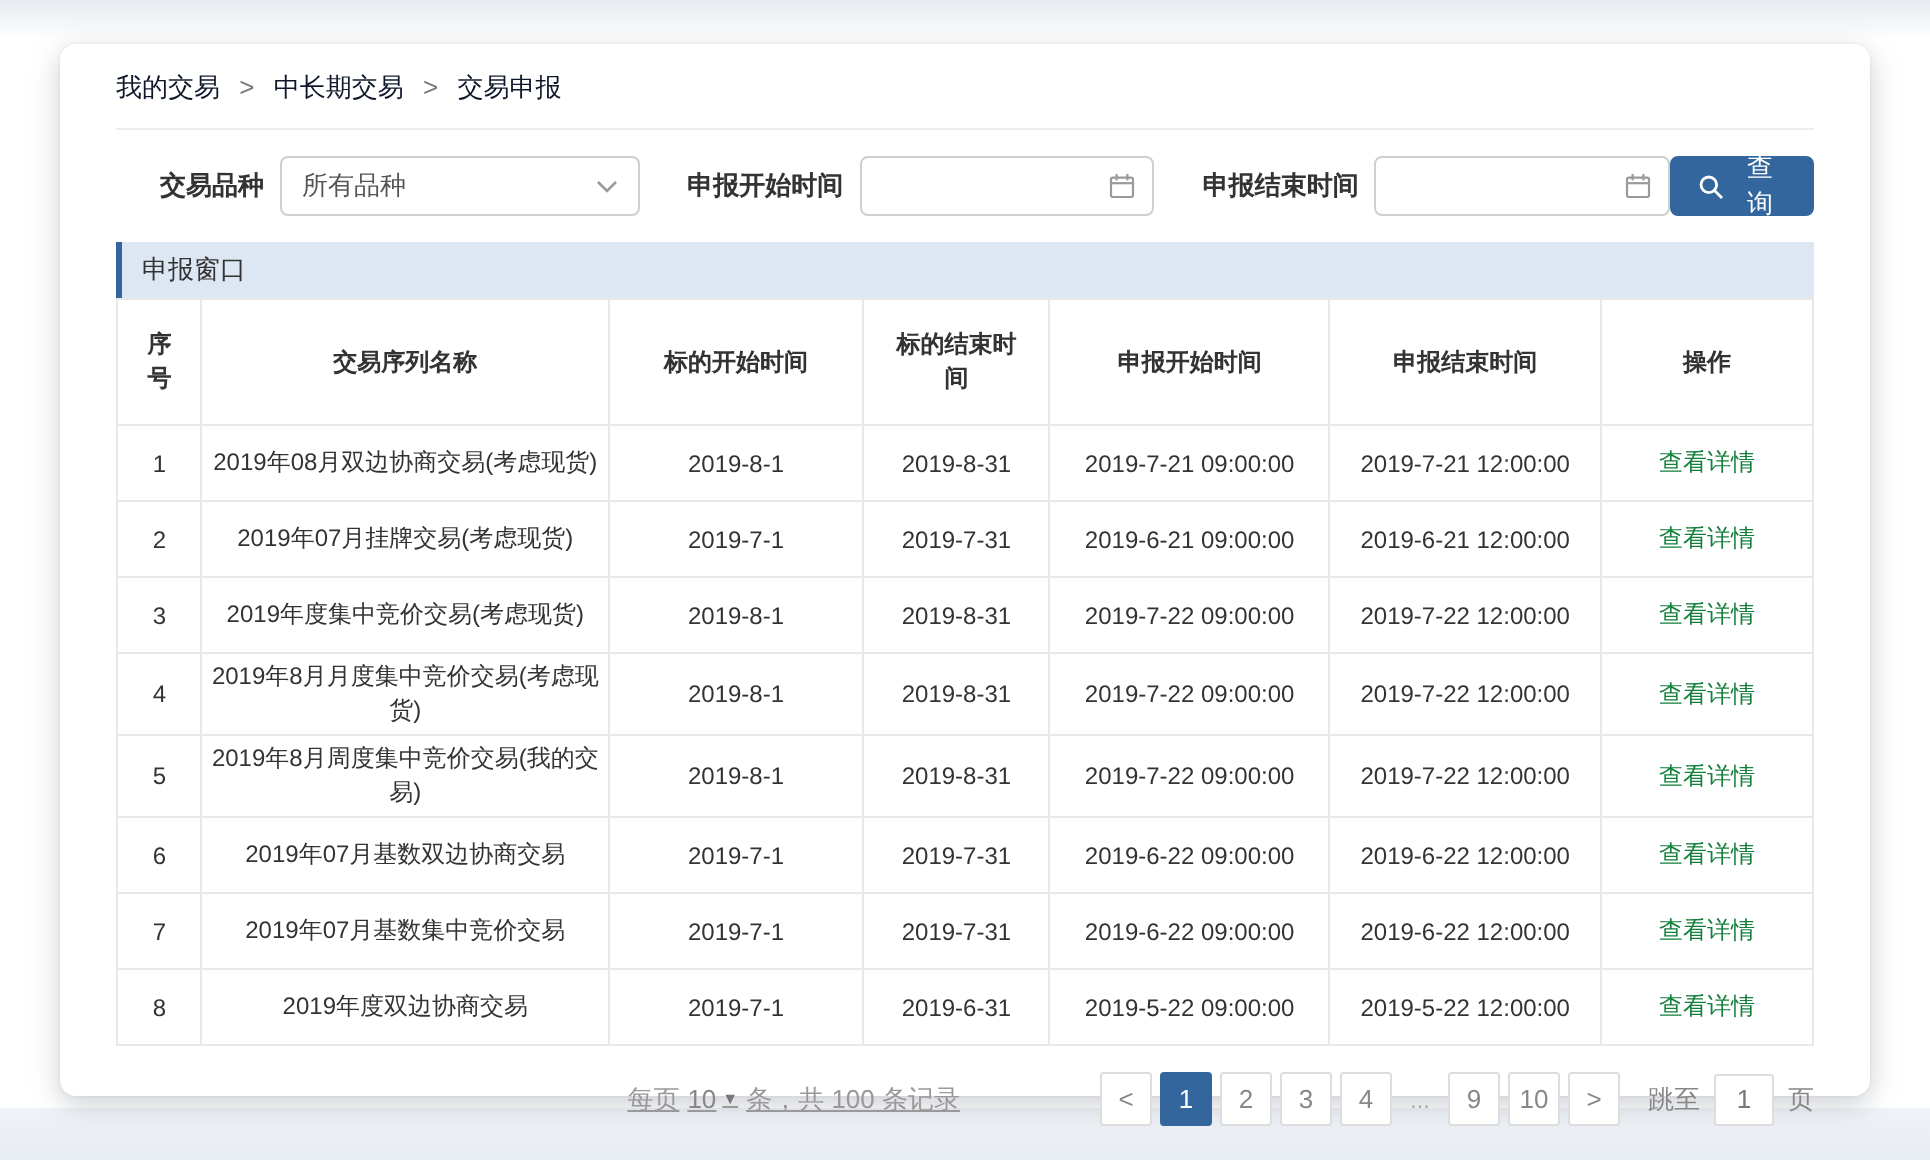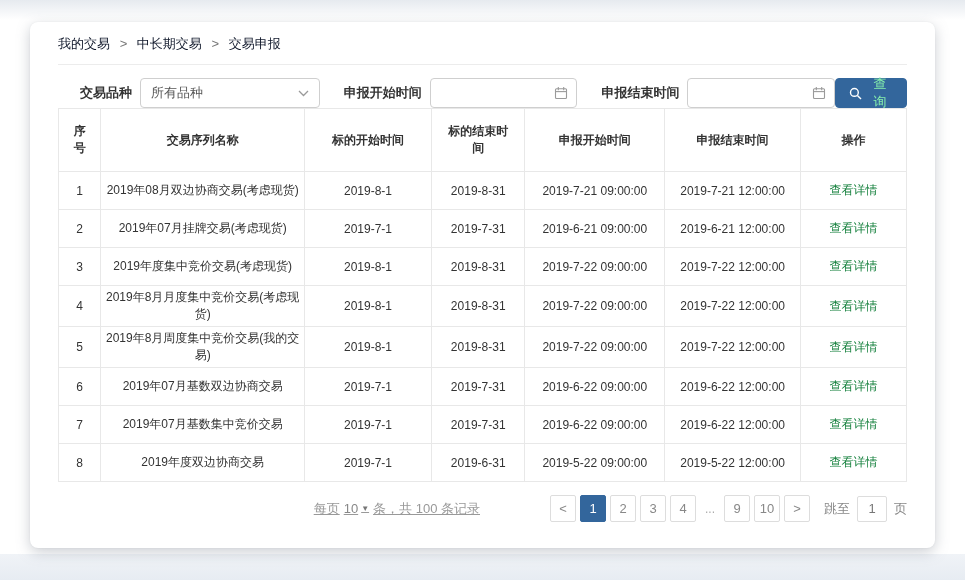--- a/index.html
+++ b/index.html
@@ -52,21 +52,21 @@
     display: flex; align-items: center;
     padding: 0 8px; background: #fff; margin-right: 24px;
   }
   .date-box input {
     border: none; outline: none; flex: 1; width: 100px;
     font-size: 13px; font-family: inherit; color: #333;
   }
   .search-btn {
     height: 30px; padding: 0 13px; margin-left: 0;
     background: #33669c; border: 1px solid #33669c; border-radius: 4px;
-    color: #86efac; font-size: 13px; font-family: inherit;
+    color: #ffffff; font-size: 13px; font-family: inherit;
     display: flex; align-items: center; gap: 5px; cursor: pointer;
   }
   
   .section-bar {
     margin-top: 13px; height: 28px;
     background: #dde7f3; border-left: 3px solid #33669c;
     display: flex; align-items: center; padding-left: 10px;
     font-size: 13px; color: #333;
   }
   
@@ -164,20 +164,23 @@
       <span class="icon">
         <svg width="13" height="13" viewBox="0 0 13 13" fill="none" stroke="#ffffff" stroke-width="1.4">
           <circle cx="5.4" cy="5.4" r="3.9"></circle>
             <line x1="8.4" y1="8.4" x2="12" y2="12"></line>
         </svg>
       </span>
       <span>查询</span>
     </button>
   </div>
 
+  <div class="section-bar">
+    <span>申报窗口</span>
+  </div>
 
   <table>
     <colgroup>
       <col style="width:5%">
         <col style="width:24%">
         <col style="width:15%">
         <col style="width:11%">
       <col style="width:16.5%">
         <col style="width:16%">
         <col style="width:12.5%">

